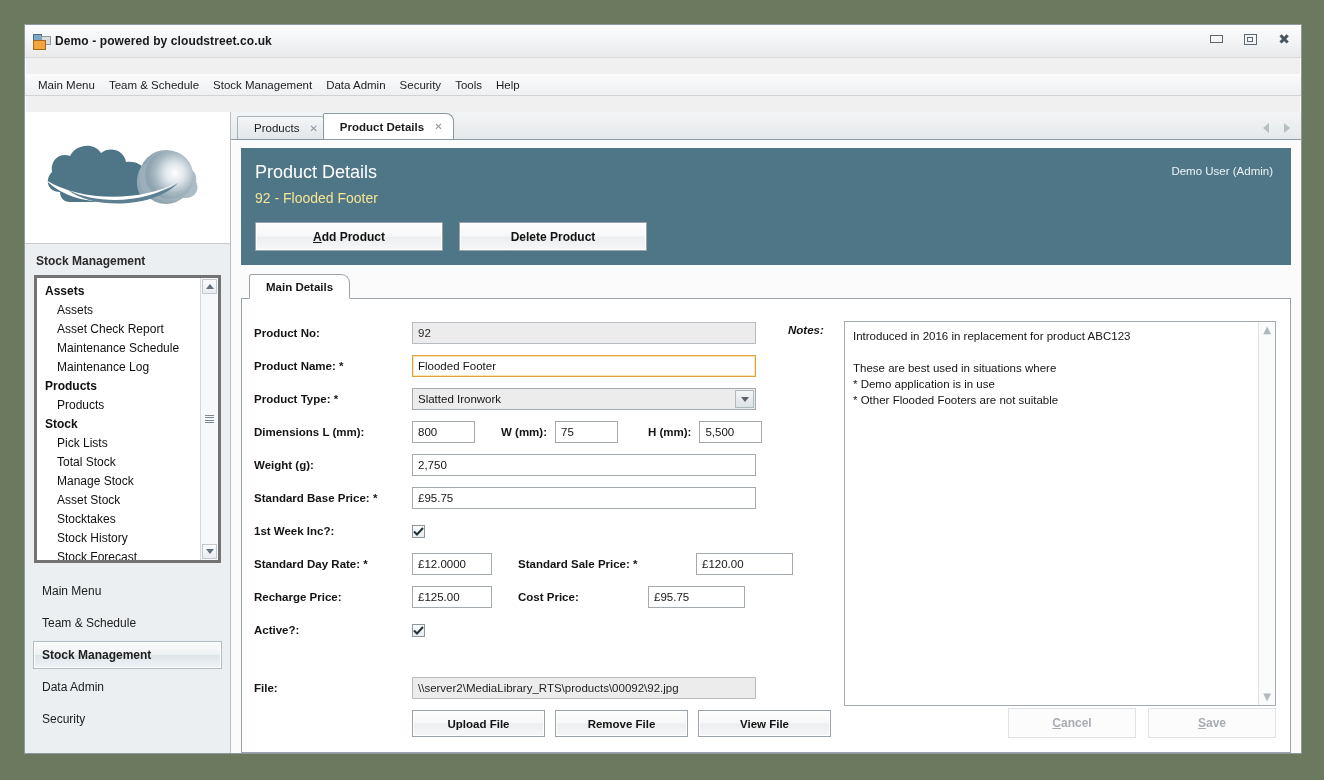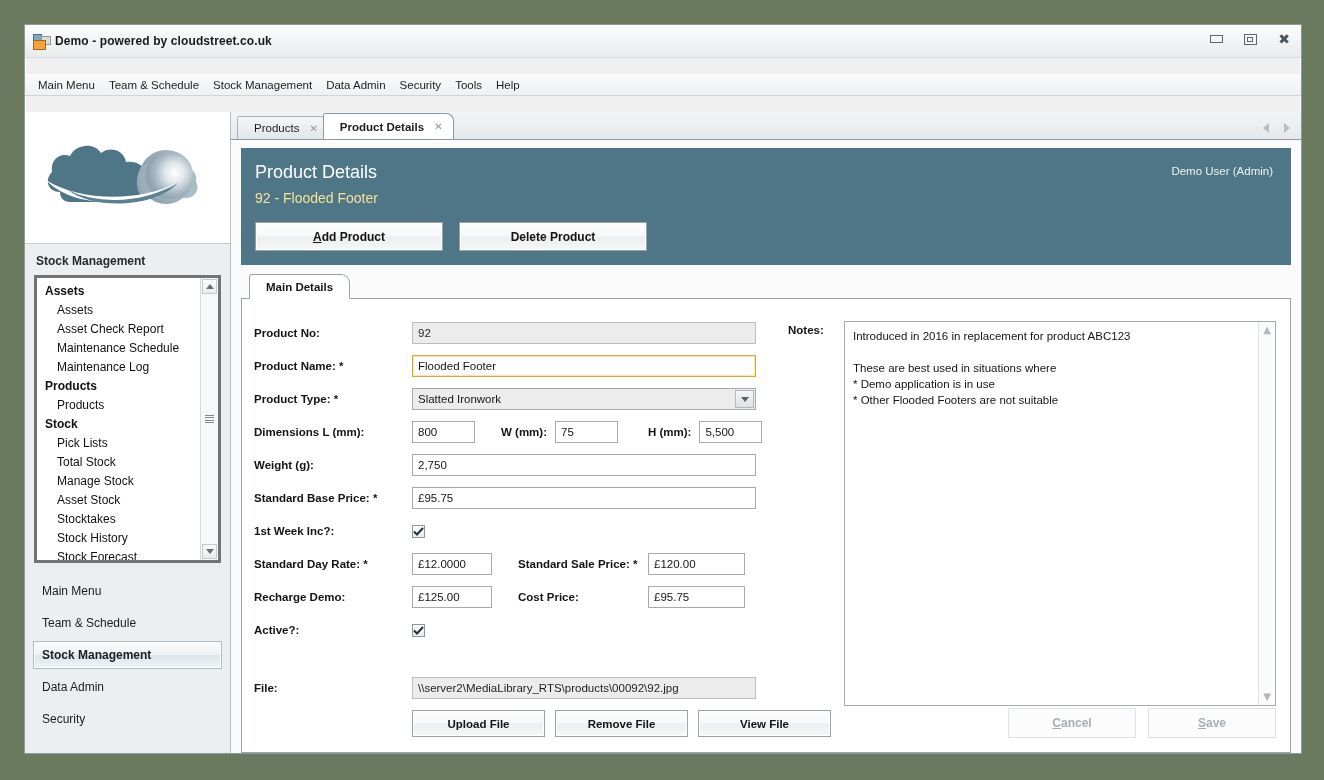--- a/index.html
+++ b/index.html
@@ -321,21 +321,21 @@
   
   .frow2 { display:flex; align-items:center; margin-bottom: 9px; height: 24px; }
   .col2-label { width: 130px; flex:none; font-size: 11.5px; font-weight: bold; color:#141414; margin-left: 26px;}
 
   .file-row { margin-top: 34px; }
   .file-btn-row { display: flex; gap: 10px; margin: 10px 0 0 158px; }
   .btn.sm { min-width: 103px; height: 25px; font-size: 11.5px; }
 
   
   .notes-wrap { display: flex; align-items: flex-start; }
-  .notes-label { font-size: 11.5px; font-weight:bold; color:#141414; width: 56px; flex:none; padding-top: 3px;}
+  .notes-label { font-size: 11.5px; font-weight:bold; color:#141414; width: 56px; flex:none; padding-top: 3px; font-style: italic;}
   .notes-box {
     flex: 1; min-width: 0;
     height: 385px;
     border: 1px solid #a3abb1;
     background: #ffffff;
     display: flex;
     box-sizing: border-box;
   }
   .notes-text {
     flex: 1; min-width: 0;
@@ -571,25 +571,25 @@
               <svg width="11" height="9" viewBox="0 0 11 9">
                   <path d="M1,4.5 L4,7.5 L10,1" stroke="#22303a" stroke-width="2" fill="none"></path>
                 </svg>
             </span>
           </div>
 
           <div class="frow2">
             <span class="flabel">Standard Day Rate: *</span>
             <input class="fin" style="width: 80px;" value="£12.0000">
             <span class="col2-label">Standard Sale Price: *</span>
-            <input class="fin" style="width: 97px;" value="£120.00">
+            <input class="fin" style="width: 97px; margin-left: 48px;" value="£120.00">
           </div>
 
           <div class="frow2">
-            <span class="flabel">Recharge Demo:</span>
+            <span class="flabel">Recharge Price:</span>
             <input class="fin" style="width: 80px;" value="£125.00">
             <span class="col2-label">Cost Price:</span>
             <input class="fin" style="width: 97px;" value="£95.75">
           </div>
 
           <div class="frow">
             <span class="flabel">Active?:</span>
             <span class="cbox">
               <svg width="11" height="9" viewBox="0 0 11 9">
                   <path d="M1,4.5 L4,7.5 L10,1" stroke="#22303a" stroke-width="2" fill="none"></path>

